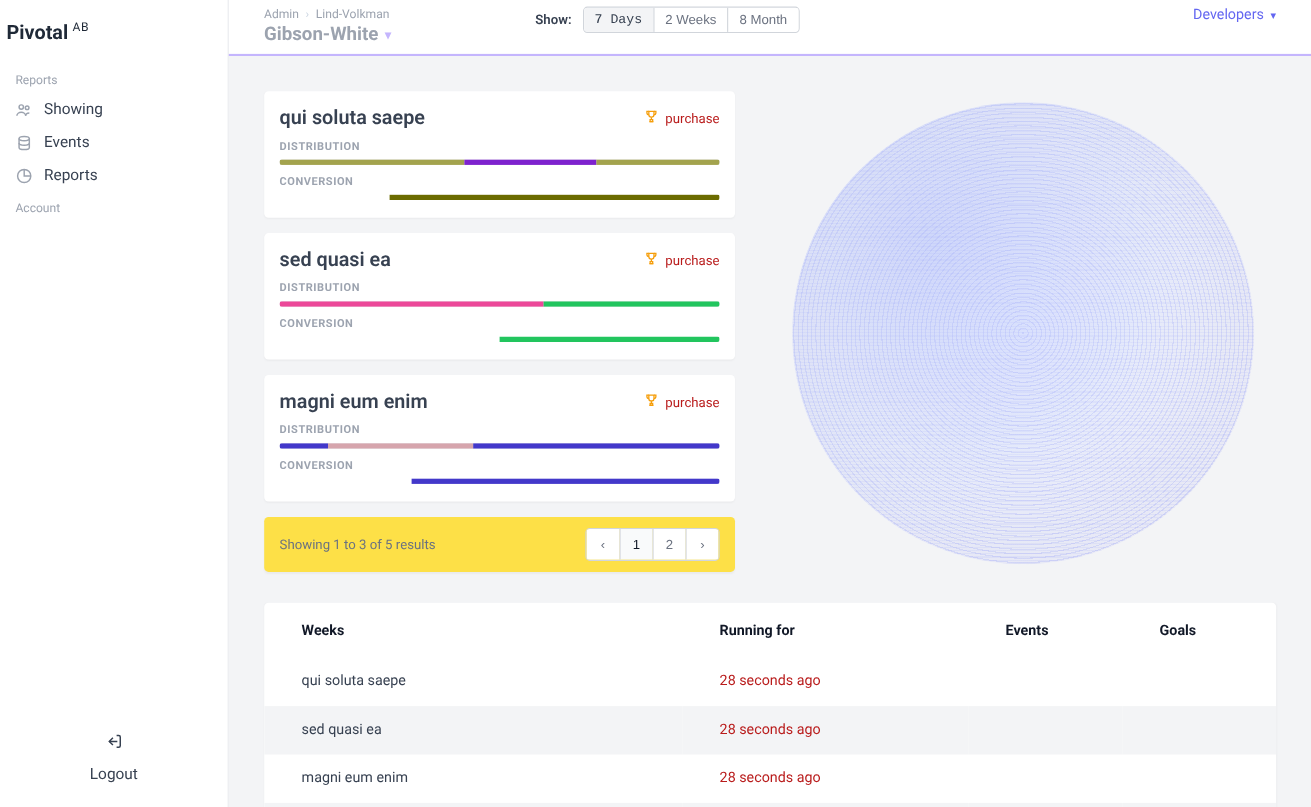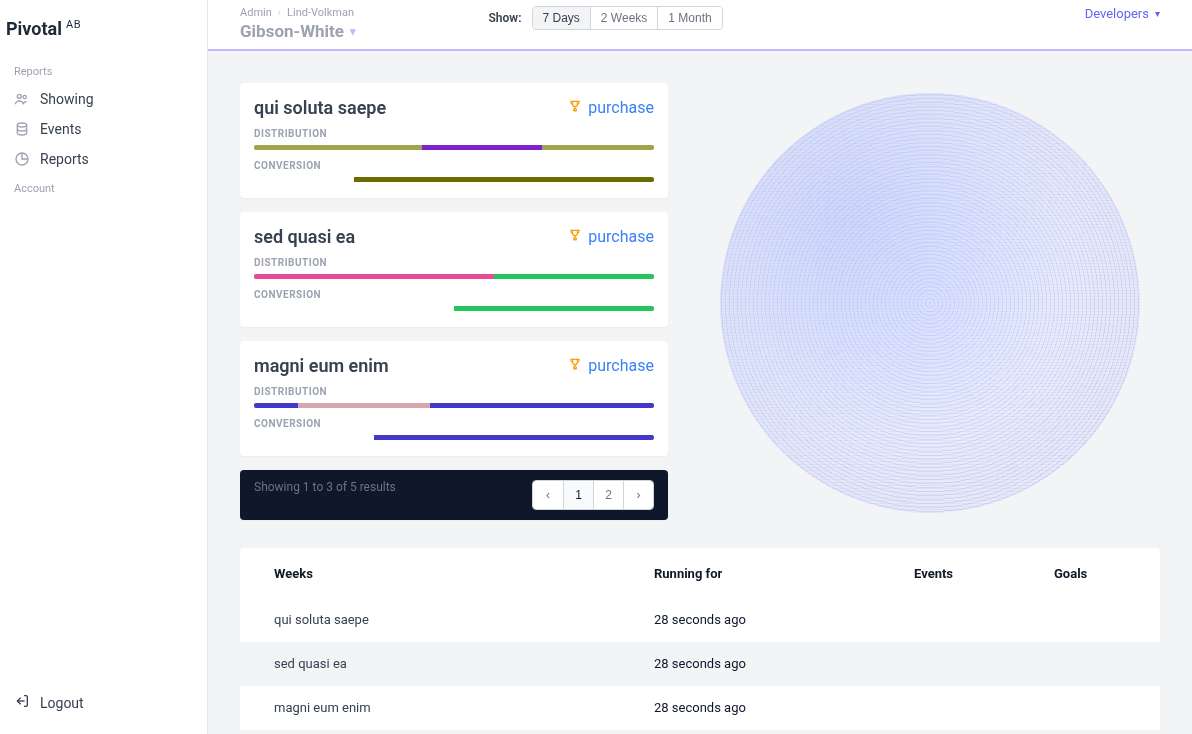--- a/index.html
+++ b/index.html
@@ -50,20 +50,21 @@
   .nav-item .icon-slot {
     width: 16px; height: 16px; color: #9ca3af;
     display: inline-flex; align-items: center; justify-content: center;
   }
   .sidebar-spacer { flex: 1; }
   .logout {
     display: flex; align-items: center; gap: 10px;
     padding: 10px 14px;
     color: #374151;
     border-top: 1px solid transparent;
+    flex-direction: column;
   }
   
   .main {
     flex: 1;
     display: flex;
     flex-direction: column;
     background: #fff;
   }
   .topbar {
     border-bottom: 2px solid #c4b5fd;
@@ -87,21 +88,21 @@
   }
   .show-label { font-size: 12px; font-weight: 600; color: #374151; }
   .seg {
     display: inline-flex; border: 1px solid #d1d5db; border-radius: 4px; overflow: hidden;
   }
   .seg button {
     background: #fff; border: none; padding: 4px 10px; font-size: 12px; color: #6b7280; cursor: pointer;
     border-left: 1px solid #d1d5db;
   }
   .seg button:first-child { border-left: none; }
-  .seg button.active { background: #f3f4f6; color: #374151; }
+  .seg button.active { background: #f3f4f6; color: #374151; font-family: Liberation Mono, monospace; }
   .dev-dropdown {
     margin-left: auto;
     color: #6366f1;
     font-size: 13px;
     display: inline-flex; align-items: center; gap: 6px;
     cursor: pointer;
   }
   .dev-dropdown .caret { font-size: 10px; }
   .content {
     flex: 1; overflow: auto;
@@ -110,21 +111,21 @@
     position: relative;
   }
   .content-row { display: flex; gap: 32px; align-items: flex-start; }
   .cards-col { width: 428px; display: flex; flex-direction: column; gap: 14px; }
   .card {
     background: #fff; border-radius: 4px; padding: 14px 14px 16px;
     box-shadow: 0 1px 2px rgba(0,0,0,0.04);
   }
   .card-head { display: flex; align-items: center; justify-content: space-between; margin-bottom: 10px; }
   .card-title { font-size: 18px; font-weight: 600; color: #374151; }
-  .goal-pill { display: inline-flex; align-items: center; gap: 6px; color: #3b82f6; font-size: 16px; }
+  .goal-pill { display: inline-flex; align-items: center; gap: 6px; color: #b91c1c; font-size: 12px; }
   .goal-pill .trophy { color: #f59e0b; }
   .metric-label { font-size: 10px; letter-spacing: 0.5px; color: #9ca3af; font-weight: 700; margin: 10px 0 6px; }
   .bar {
     height: 5px; width: 100%; background: #e5e7eb; border-radius: 2px;
     position: relative; overflow: hidden;
   }
   .bar .seg1, .bar .seg2 { position: absolute; top:0; bottom:0; }
   
   .c1d .seg1 { left:0; width: 42%; background: #a3a34d; }
   .c1d .seg2 { left:42%; width: 30%; background: #7e22ce; }
@@ -139,22 +140,22 @@
   .c2c .seg2 { left:50%; right:0; background:#22c55e; position:absolute; top:0; bottom:0; }
   
   .c3d .seg1 { left:0; width:11%; background:#4338ca; }
   .c3d .seg2 { left:11%; width:33%; background:#d6a5ad; }
   .c3d .seg3 { position:absolute; top:0; bottom:0; left:44%; right:0; background:#4338ca; }
   .c3c { height:5px; width:100%; position:relative; border-radius:2px; overflow:hidden; background:transparent; }
   .c3c .seg1 { left:0; width:30%; background:#d6a5ad; }
   .c3c .seg2 { left:30%; right:0; background:#4338ca; position:absolute; top:0; bottom:0; }
 
   .pager-card {
-    background:#0f172a; border-radius:4px; padding: 10px 14px;
-    display:flex; justify-content:space-between;
+    background:#fde047; border-radius:4px; padding: 10px 14px;
+    display:flex; align-items:center; justify-content:space-between;
     box-shadow: 0 1px 2px rgba(0,0,0,0.04);
   }
   .pager-text { font-size:12px; color:#6b7280; }
   .pager { display:inline-flex; border:1px solid #d1d5db; border-radius:4px; overflow:hidden; }
   .pager button {
     background:#fff; border:none; border-left:1px solid #d1d5db;
     width:30px; height:28px; font-size:12px; color:#6b7280; cursor:pointer;
   }
   .pager button:first-child { border-left:none; }
   .pager button.current { color:#111827; background:#f9fafb; }
@@ -176,21 +177,21 @@
     background:#fff; border-radius:4px; padding: 0;
     box-shadow: 0 1px 2px rgba(0,0,0,0.04);
     overflow:hidden;
   }
   table { width:100%; border-collapse: collapse; }
   thead th {
     text-align:left; font-size:13px; font-weight:700; color:#111827;
     padding: 18px 34px 16px;
   }
   tbody td {
-    padding: 14px 34px; font-size:13px; color:#0f172a;
+    padding: 14px 34px; font-size:13px; color:#b91c1c;
     border-top: 1px solid transparent;
   }
   tbody tr:nth-child(even) td { background:#f3f4f6; }
   tbody td.name { color:#374151; }
   thead th:nth-child(2), tbody td:nth-child(2){ width: 260px; }
   thead th:nth-child(3), tbody td:nth-child(3){ width: 140px; }
   thead th:nth-child(4), tbody td:nth-child(4){ width: 140px; }
 
   
   .icon-slot svg { width:16px; height:16px; }
@@ -263,21 +264,21 @@
         <span>Gibson-White</span>
         <span class="caret">▾</span>
       </div>
     </div>
 
     <div class="show-group">
       <span class="show-label">Show:</span>
       <div class="seg">
         <button class="active">7 Days</button>
         <button>2 Weeks</button>
-        <button>1 Month</button>
+        <button>8 Month</button>
       </div>
     </div>
 
     <div class="dev-dropdown">
       <span>Developers</span>
       <span class="caret">▾</span>
     </div>
   </div>
 
   <div class="content">

